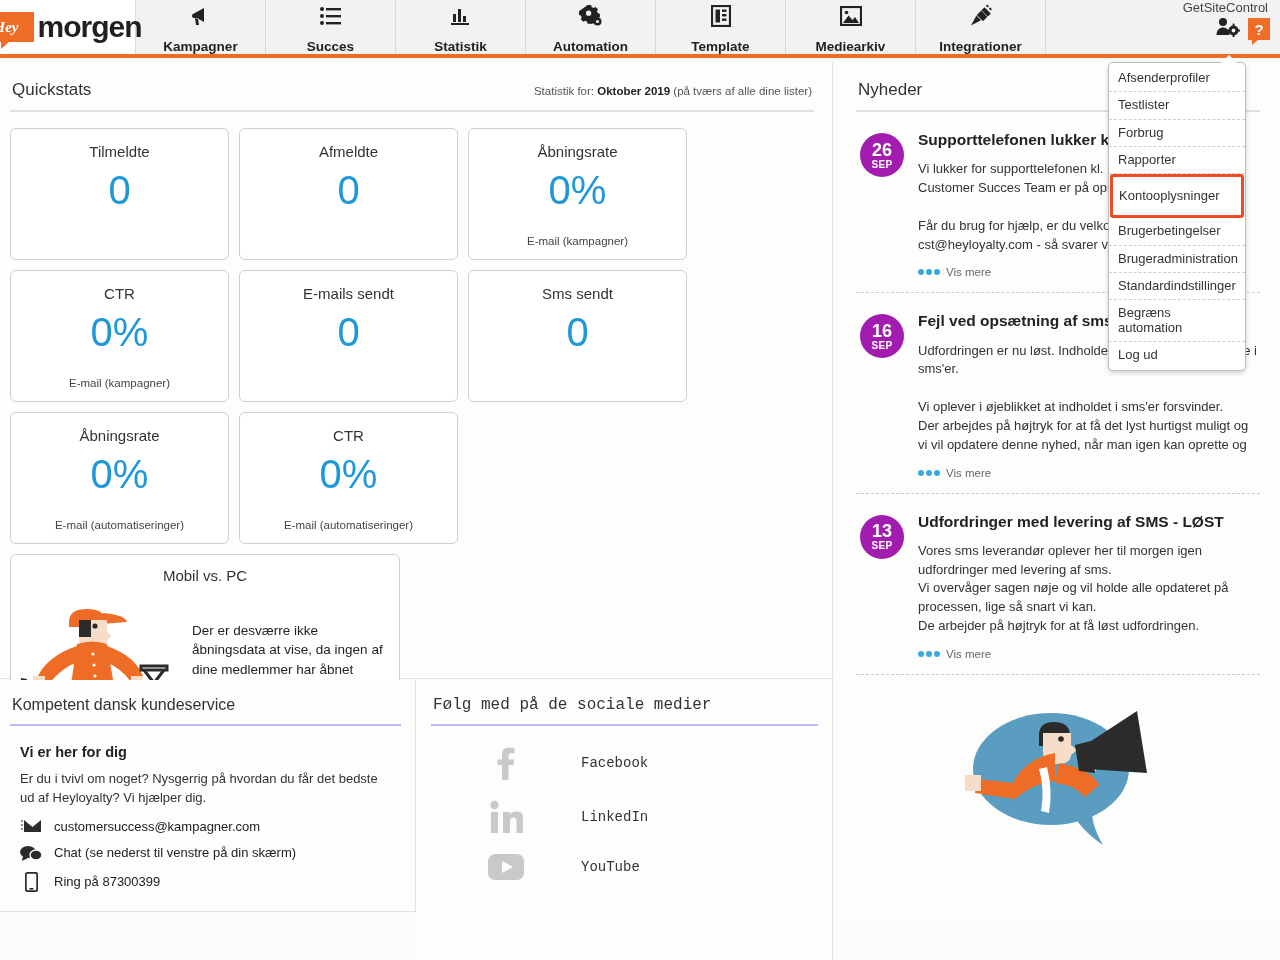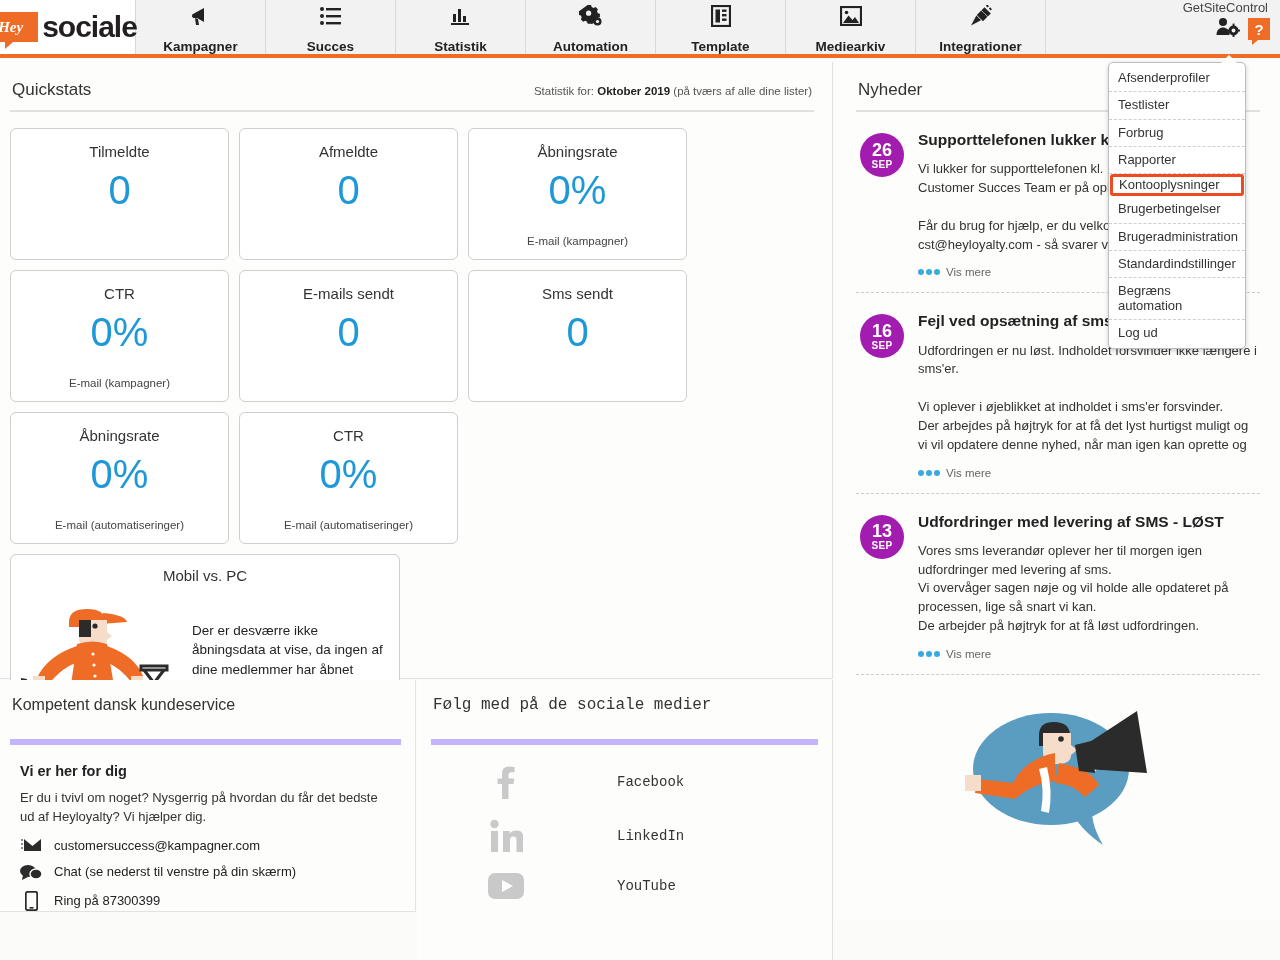--- a/index.html
+++ b/index.html
@@ -75,21 +75,21 @@
     content:""; position:absolute; top:-8px; left: 112px;
     border-left: 8px solid transparent; border-right: 8px solid transparent;
     border-bottom: 8px solid #fff;
   }
   .dd-item {
     font-size: 13px; color: #333; padding: 6px 9px;
     border-bottom: 1px dashed #cfcfcf; cursor: pointer; line-height: 1.1;
   }
   .dd-item:last-child { border-bottom: 0; }
   .dd-item.sel {
-    border: 3px solid #ee4b23; border-radius: 3px; padding: 1px 6px; margin: 0 1px;
+    border: 3px solid #ee4b23; border-radius: 3px; padding: 12px 6px; margin: 0 1px;
   }
 
   
   .panel { background: #fdfdfc; }
   .left-top {
     position: absolute; left: 0; top: 62px; width: 833px; height: 617px;
     border-right: 1px solid #e2e2e2; border-bottom: 1px solid #e2e2e2;
     padding: 10px 18px 0 10px;
   }
   .right-col {
@@ -133,30 +133,30 @@
     border-right: 1px solid #e2e2e2; border-bottom: 1px solid #e2e2e2;
     padding: 10px 14px 0 10px;
   }
   .bl2 {
     position: absolute; left: 417px; top: 680px; width: 416px; height: 284px;
     border-right: 1px solid #e2e2e2; border-bottom: 1px solid #e2e2e2;
     padding: 10px 14px 0 14px;
     font-family: Liberation Mono, monospace;
   }
   .box-h {
-    font-size: 16px; color: #333; padding: 6px 2px 25px 2px;
-    border-bottom: 6px solid #c4b5fd;
+    font-size: 16px; color: #333; padding: 6px 2px 10px 2px;
+    border-bottom: 2px solid #c4b5fd;
   }
   .svc-title { font-size: 14.5px; font-weight: bold; color: #222; margin: 18px 0 0 10px; }
   .svc-p { font-size: 13px; color: #333; line-height: 1.45; margin: 10px 0 0 10px; width: 372px; }
   .svc-row { display: flex; align-items: center; gap: 12px; margin: 11px 0 0 10px; }
   .svc-row .txt { font-size: 13px; color: #222; }
   .svc-ico { width: 22px; display: flex; align-items: center; justify-content: center; }
 
-  .soc-row { display: flex; align-items: center; margin-top: 20px; gap: 36px; }
+  .soc-row { display: flex; align-items: center; margin-top: 20px; }
   .soc-ico {
     width: 150px; display: flex; justify-content: center; align-items: center;
     color: #c9c9c9;
   }
   .soc-lbl { font-size: 14px; color: #333; }
 
   
   .news-item { display: flex; gap: 14px; padding: 18px 0 14px 4px; border-bottom: 1px dashed #cccccc; }
   .news-item:last-child { border-bottom: 1px dashed #cccccc; }
   .date-badge {
@@ -181,21 +181,21 @@
 
 <div id="app">
 
   <div class="topnav">
 
     <div class="logo-cell">
       <div class="logo-wrap">
         <div class="logo-badge">
           <span>Hey</span>
         </div>
-        <div class="logo-word">sociale</div>
+        <div class="logo-word">morgen</div>
       </div>
     </div>
 
     <div class="navitem">
       <div class="navicon">
         <svg width="22" height="20" viewBox="0 0 22 20">
             <path d="M3 8 L14 2 L14 16 L7 12 L5 12 Q2 12 2 10 Q2 8 3 8 Z" fill="#222"></path>
             <path d="M5 12 L6 19 L9 19 L8 13 Z" fill="#222"></path>
           </svg>
       </div>

